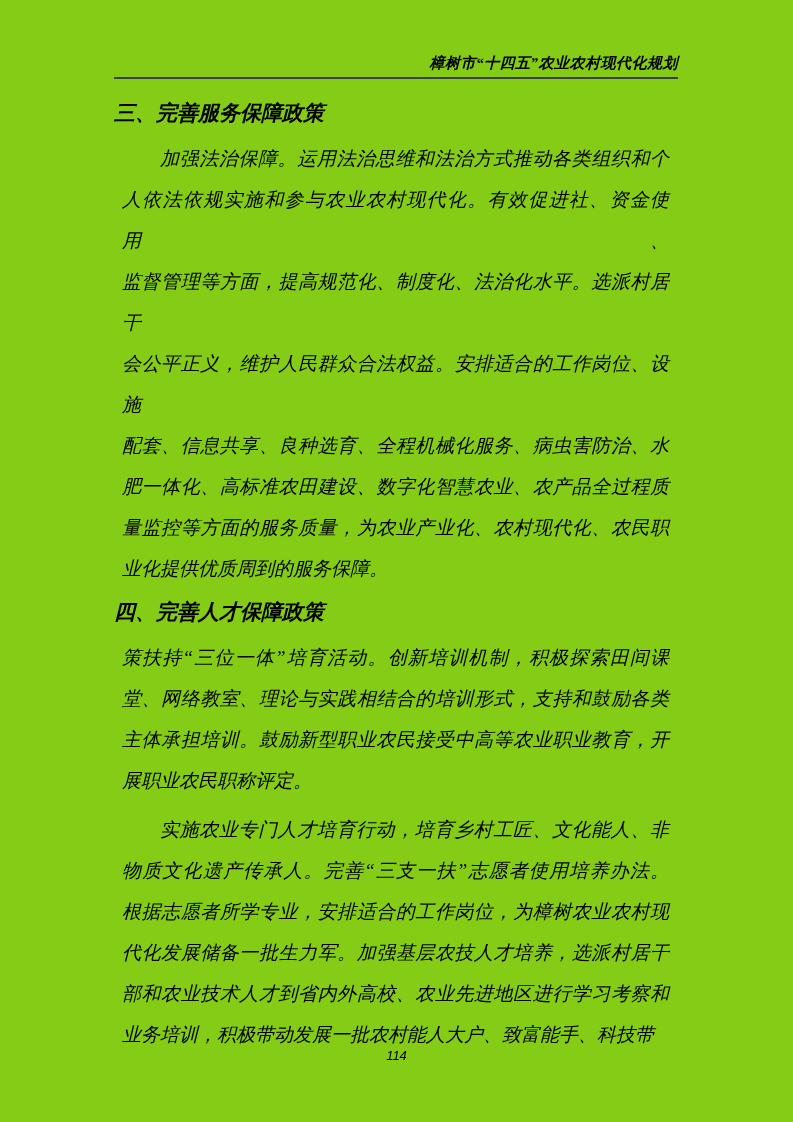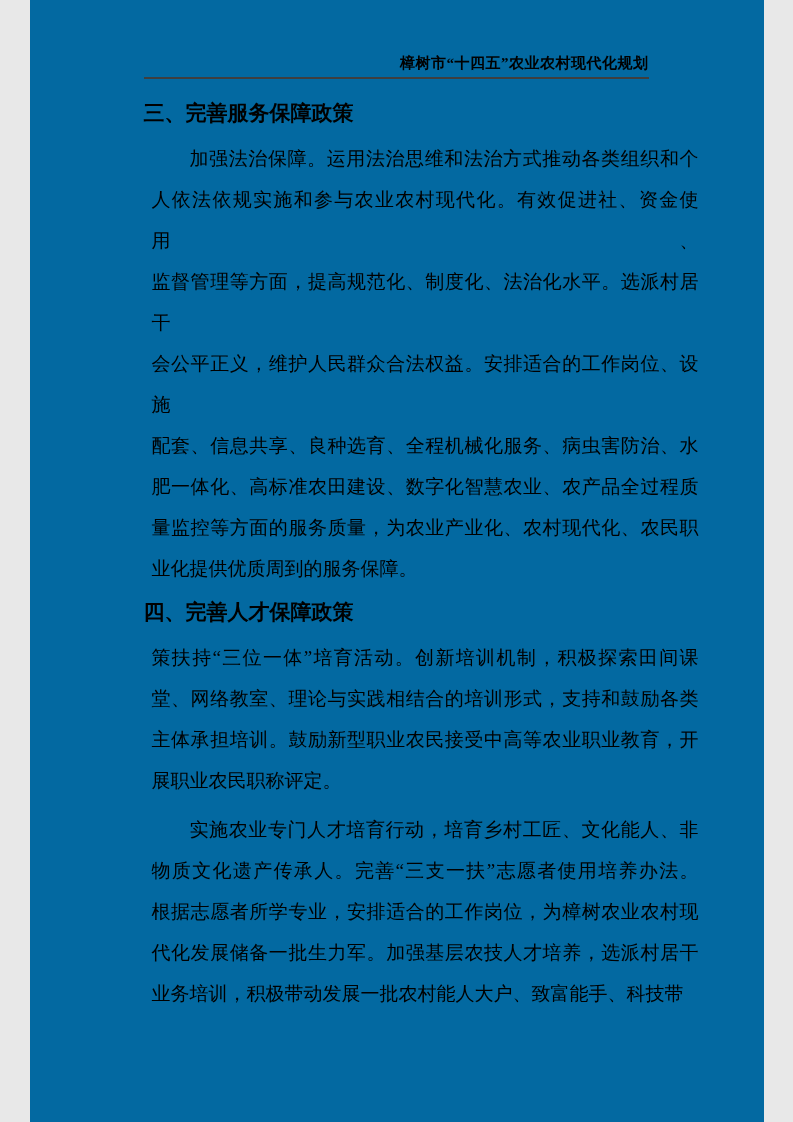--- a/index.html
+++ b/index.html
@@ -1,25 +1,26 @@
 <!DOCTYPE html>
 <html><head>
 <meta charset="utf-8">
 <style>
   * { margin: 0; padding: 0; box-sizing: border-box; }
   html, body { background: #e8e8e8; }
   .page {
     position: relative;
-    width: 734px;
+    width: 793px;
     height: 1122px;
     margin: 0 auto;
-    background: #0369a1;
+    background: #84cc16;
     font-family: "Liberation Serif", "DejaVu Serif", serif;
     color: #000000;
     overflow: hidden;
+    font-style: italic;
   }
   .page-header {
     position: absolute;
     left: 114px;
     right: 115px;
     top: 53px;
     text-align: right;
     font-size: 15px;
     font-weight: bold;
     line-height: 20px;
@@ -88,18 +89,20 @@
         <div class="line">策扶持“三位一体”培育活动。创新培训机制，积极探索田间课</div>
         <div class="line">堂、网络教室、理论与实践相结合的培训形式，支持和鼓励各类</div>
         <div class="line">主体承担培训。鼓励新型职业农民接受中高等农业职业教育，开</div>
         <div class="line last">展职业农民职称评定。</div>
       </div>
       <div class="para">
         <div class="line first">实施农业专门人才培育行动，培育乡村工匠、文化能人、非</div>
         <div class="line">物质文化遗产传承人。完善“三支一扶”志愿者使用培养办法。</div>
         <div class="line">根据志愿者所学专业，安排适合的工作岗位，为樟树农业农村现</div>
         <div class="line">代化发展储备一批生力军。加强基层农技人才培养，选派村居干</div>
+        <div class="line">部和农业技术人才到省内外高校、农业先进地区进行学习考察和</div>
         <div class="line last">业务培训，积极带动发展一批农村能人大户、致富能手、科技带</div>
       </div>
     </div>
 
+  <div class="page-number">114</div>
 
 </div>
 
 </body></html>

